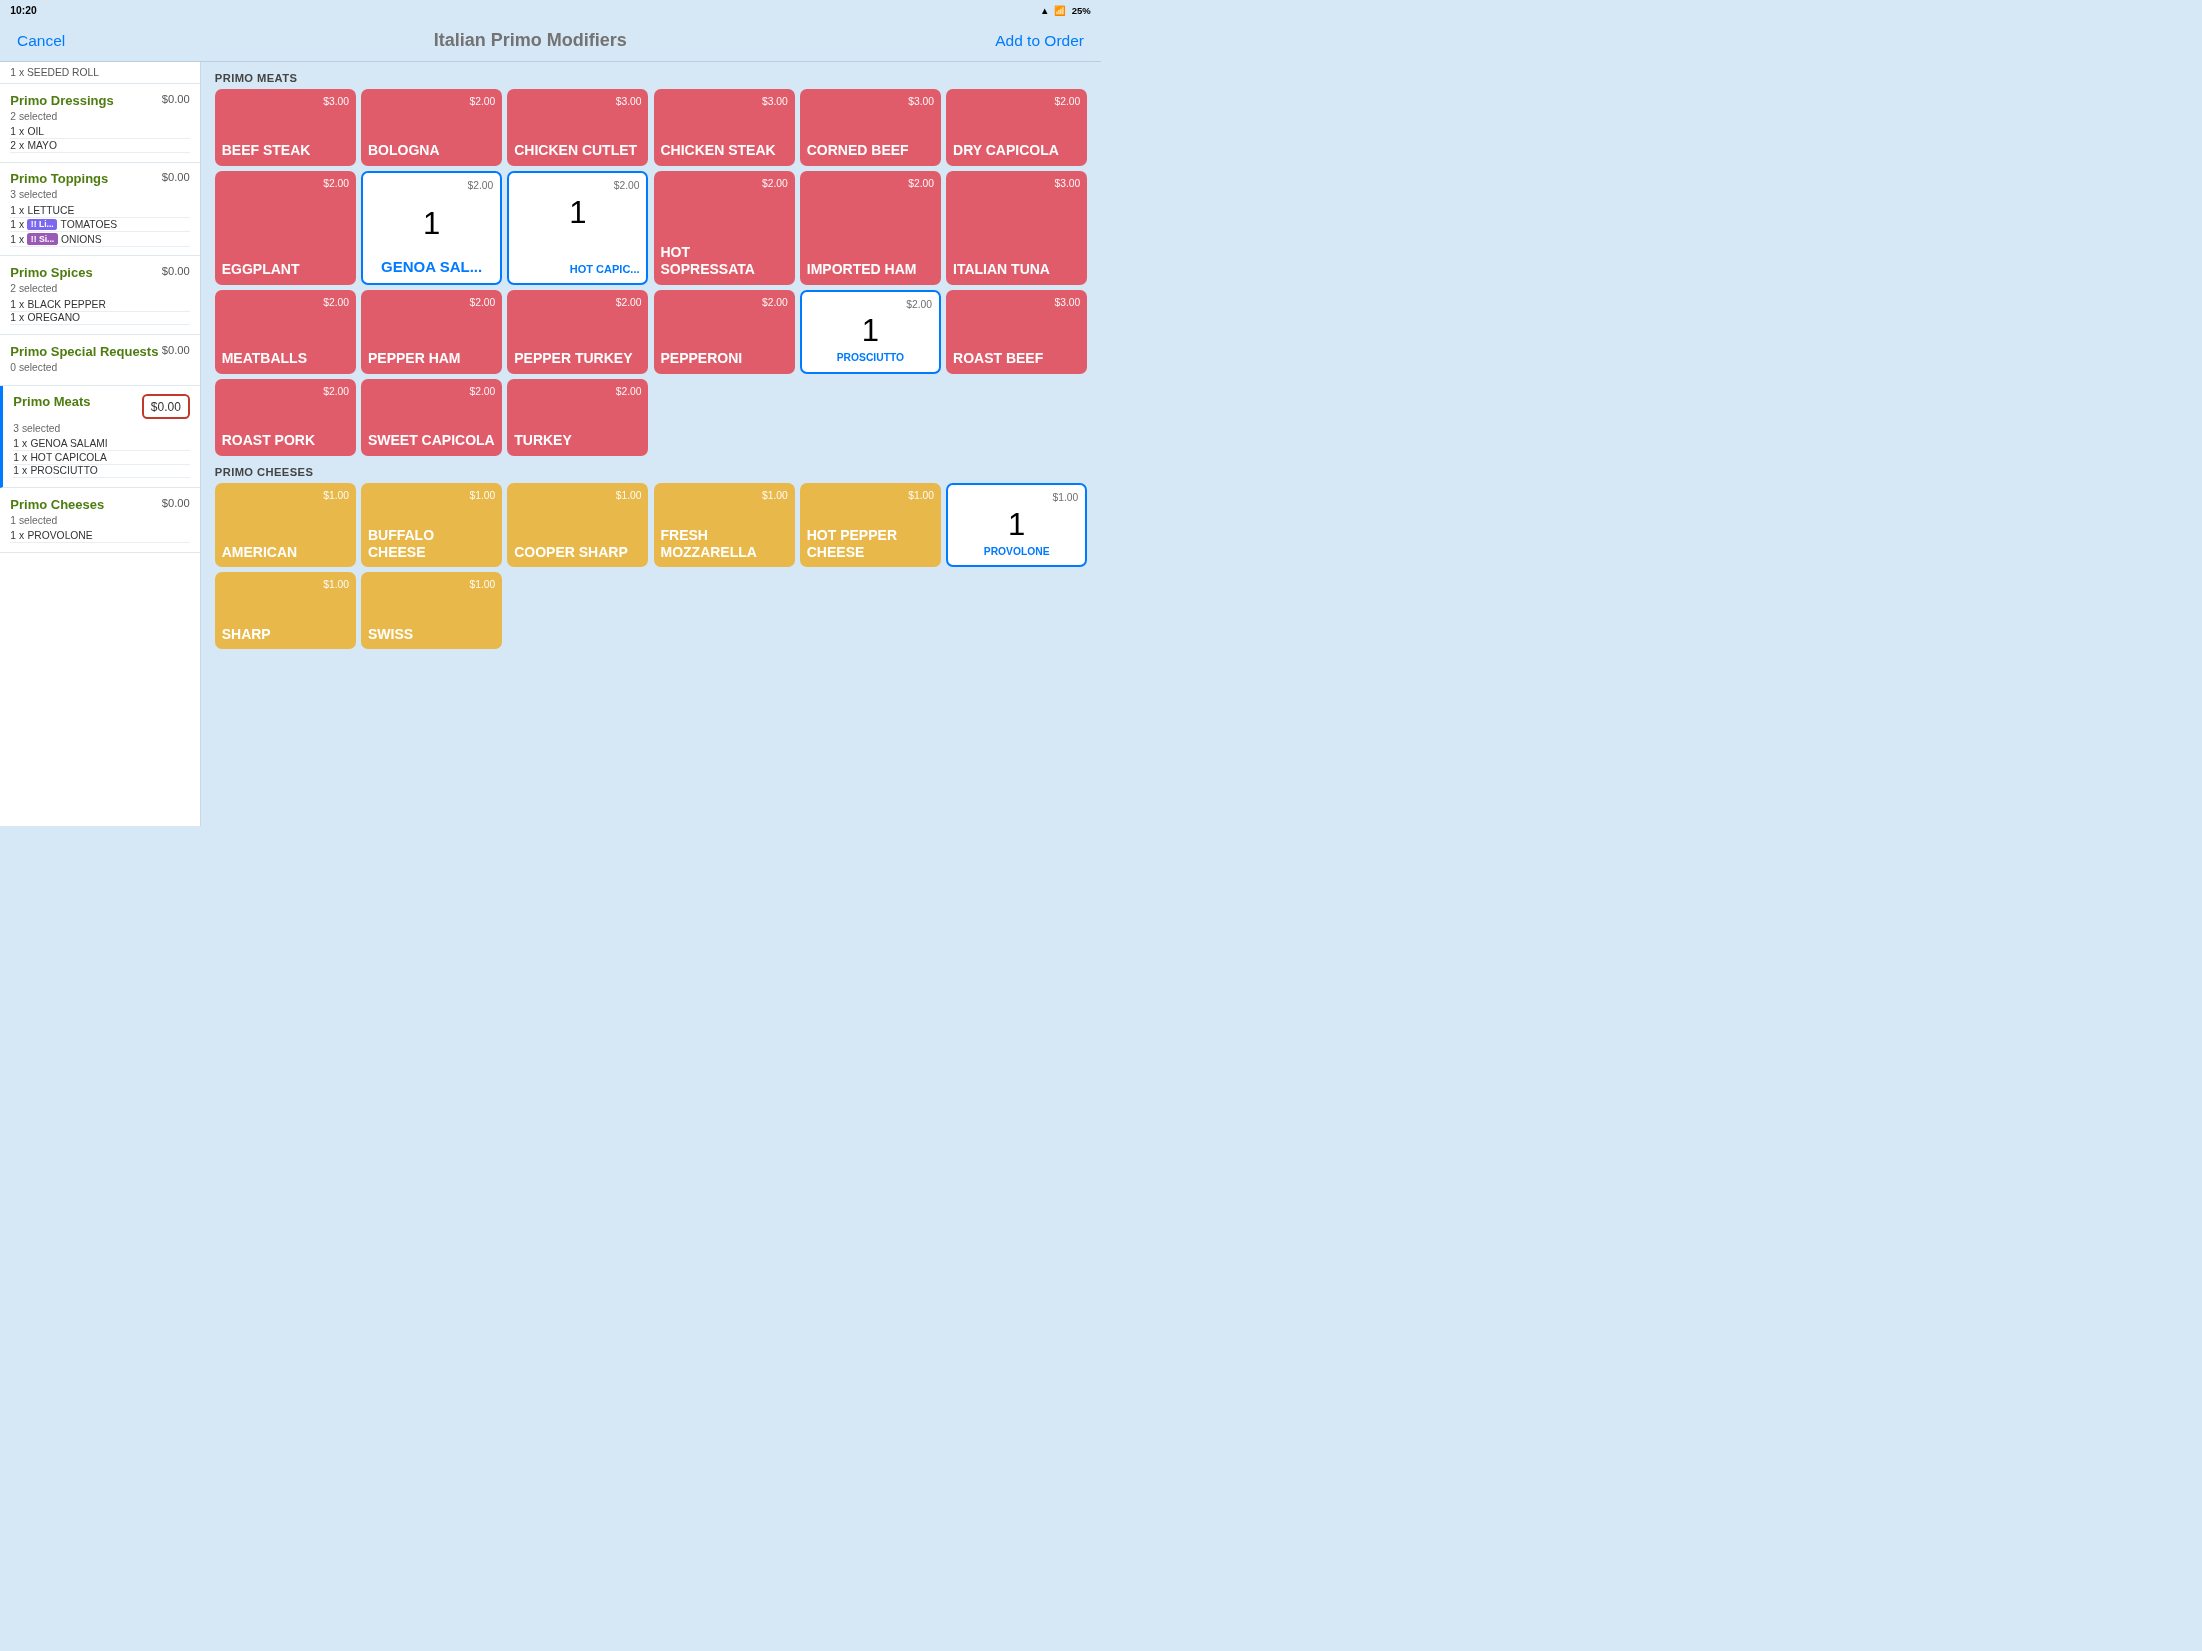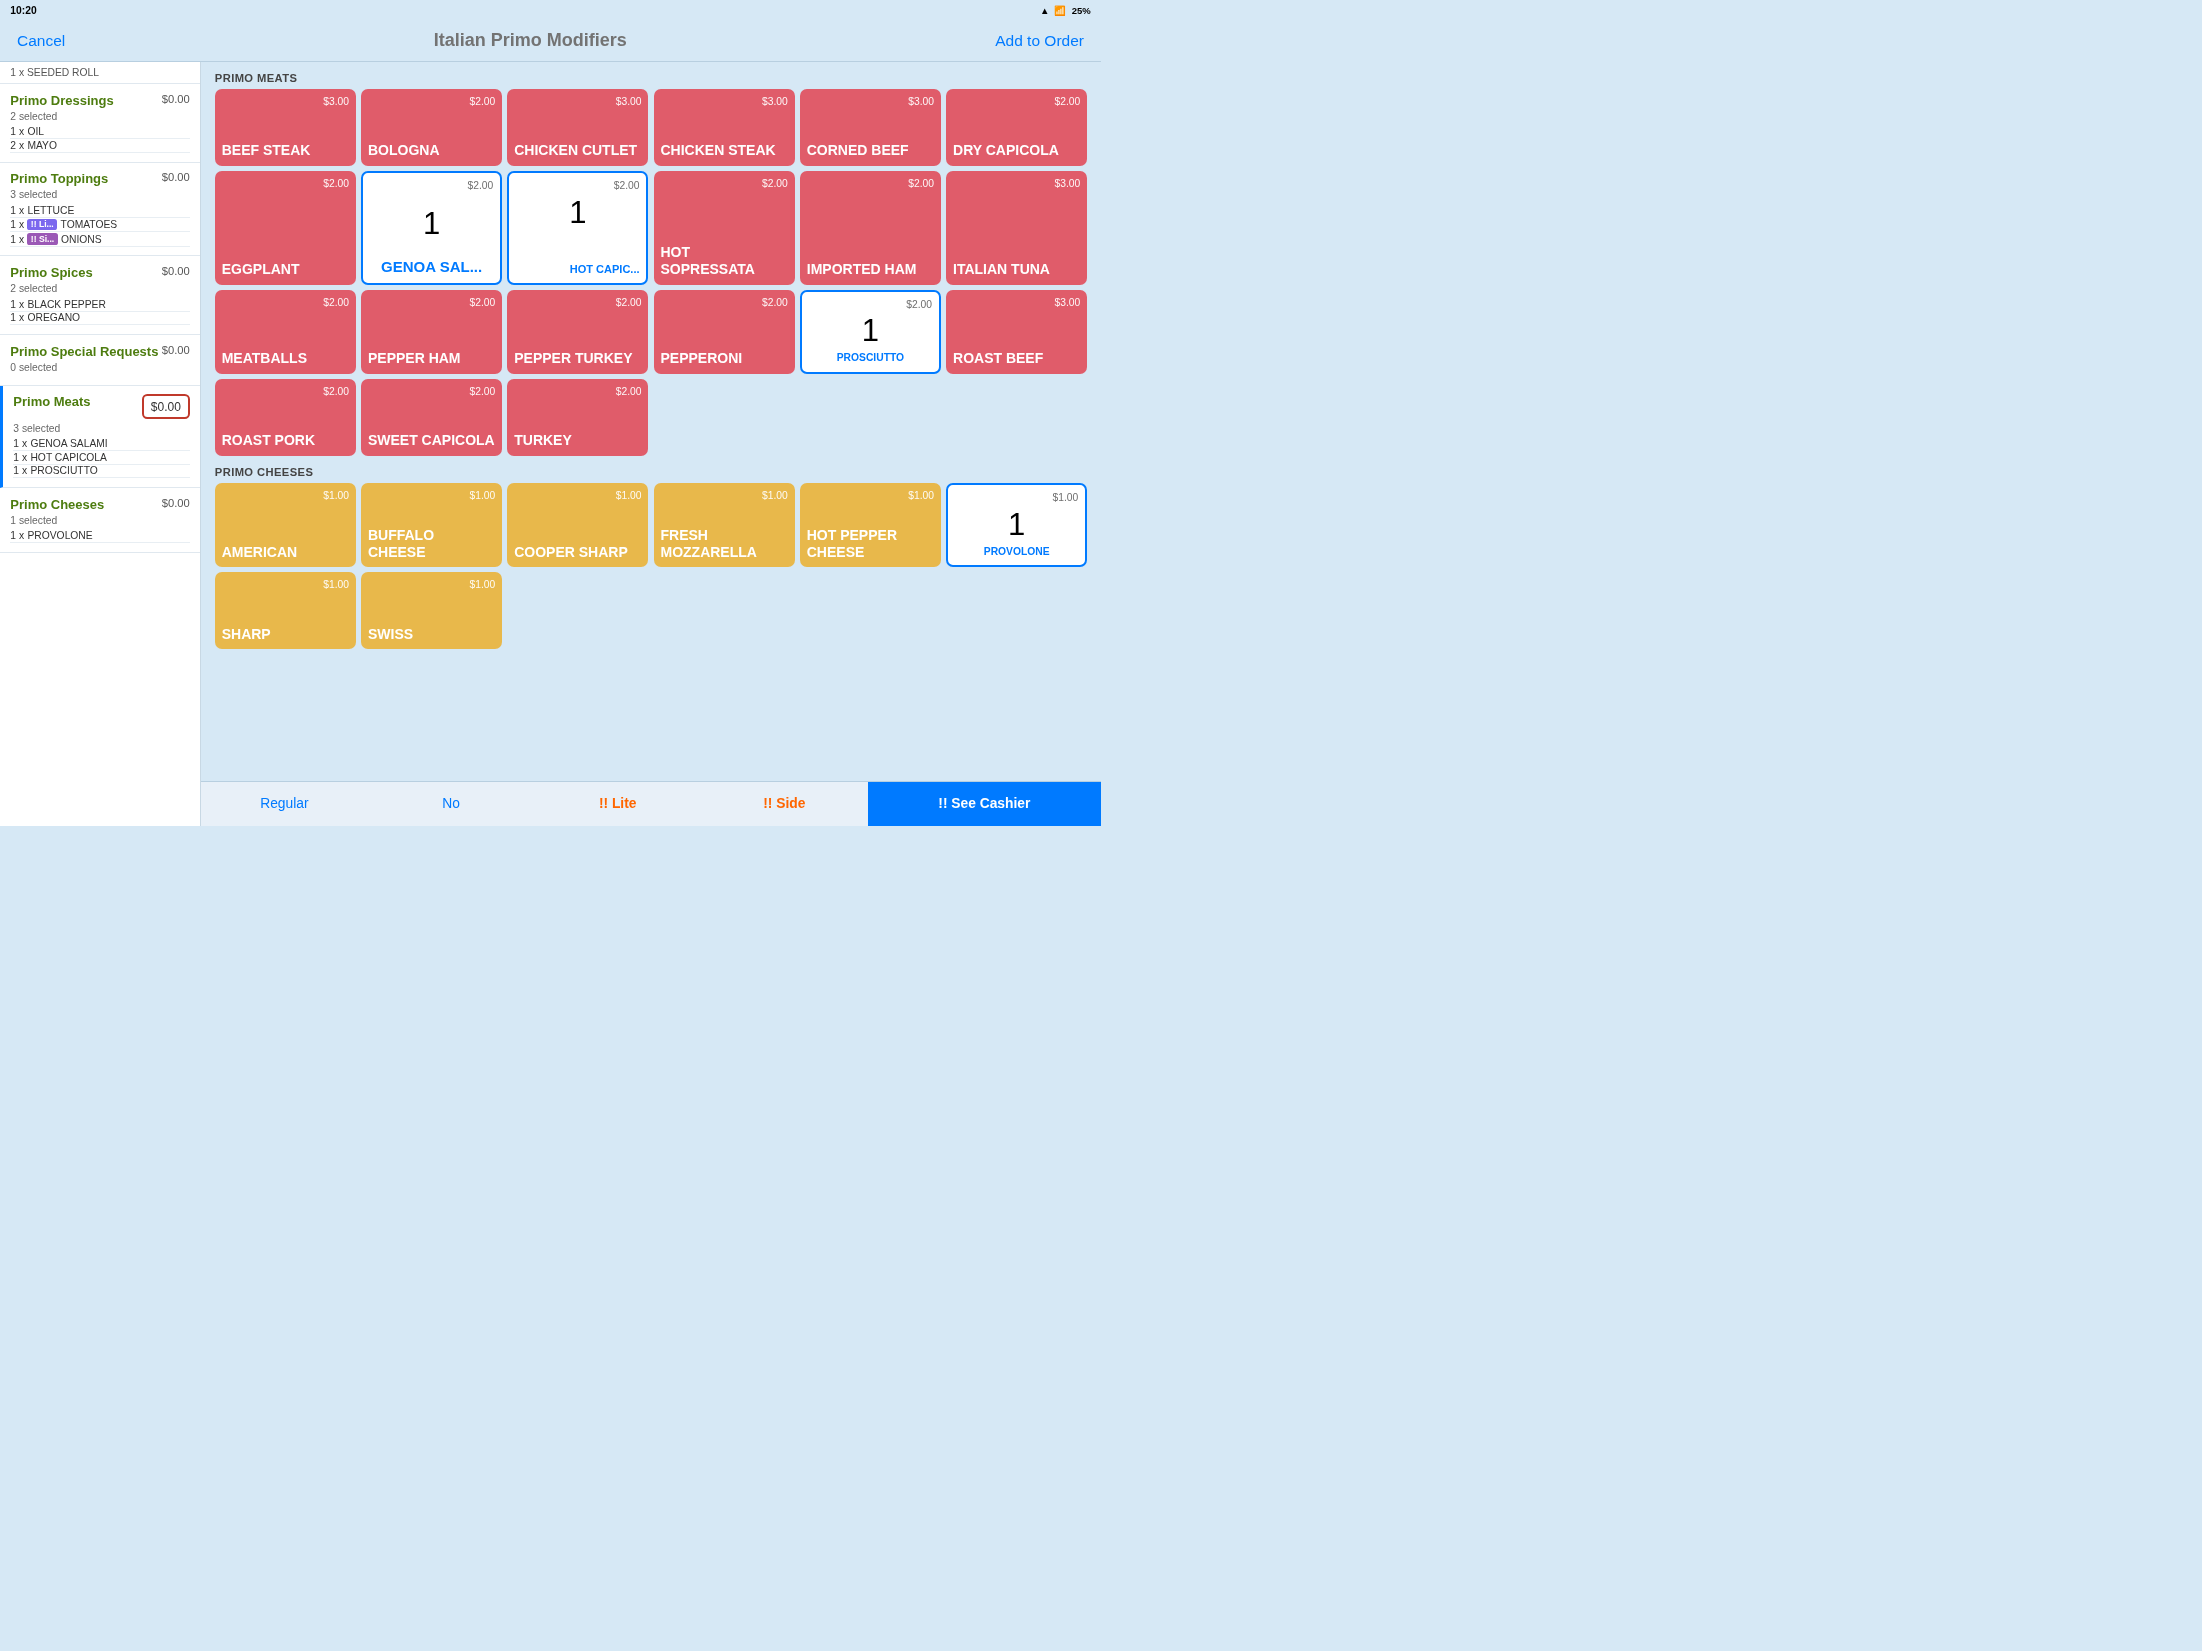--- a/index.html
+++ b/index.html
@@ -496,23 +496,16 @@
       </div>
             <div class="item-tile yellow">
         <span class="tile-price">$1.00</span>
         <span class="tile-name">SWISS</span>
       </div>
           </div>
       </div>
 
     </div>
 
-    <div class="bottom-toolbar">
-      <button class="toolbar-btn regular">Regular</button>
-      <button class="toolbar-btn no">No</button>
-      <button class="toolbar-btn lite">!! Lite</button>
-      <button class="toolbar-btn side">!! Side</button>
-      <button class="toolbar-btn see-cashier">!! See Cashier</button>
-    </div>
   </div>
 
 </div>
 
 
 </body></html>

